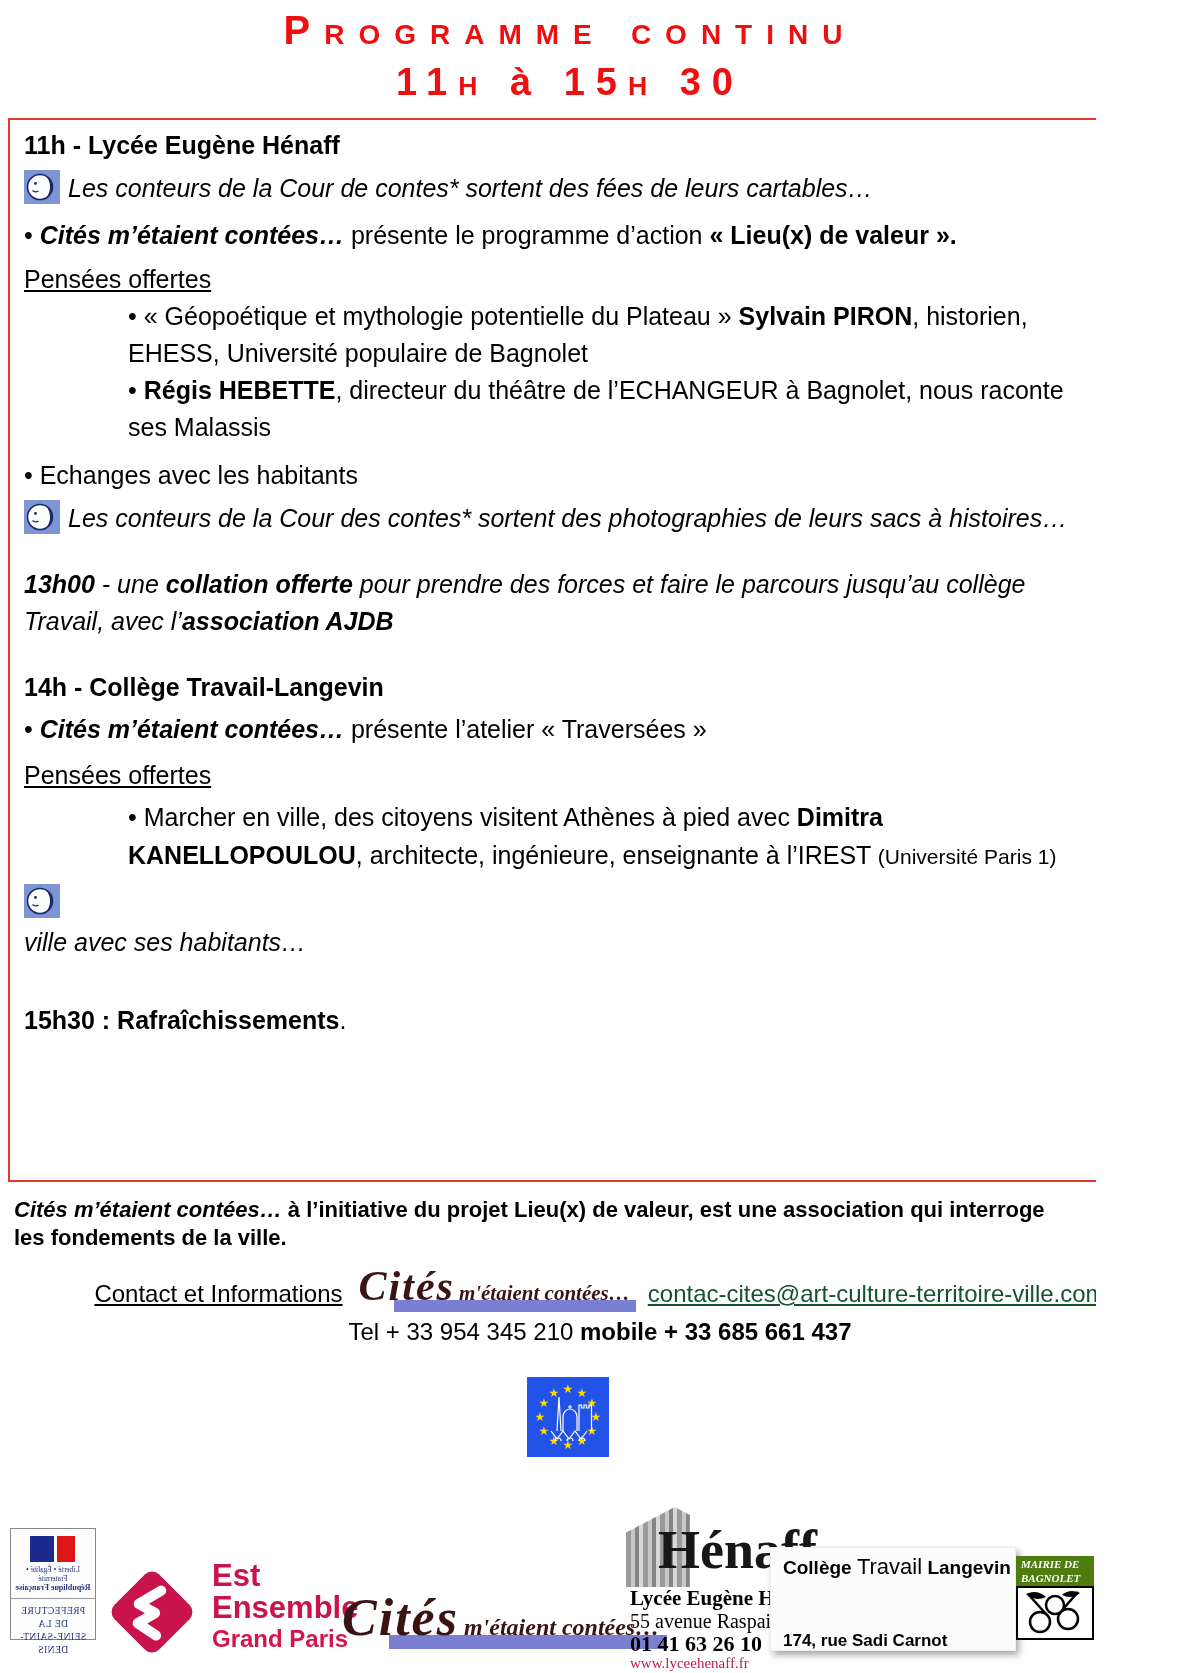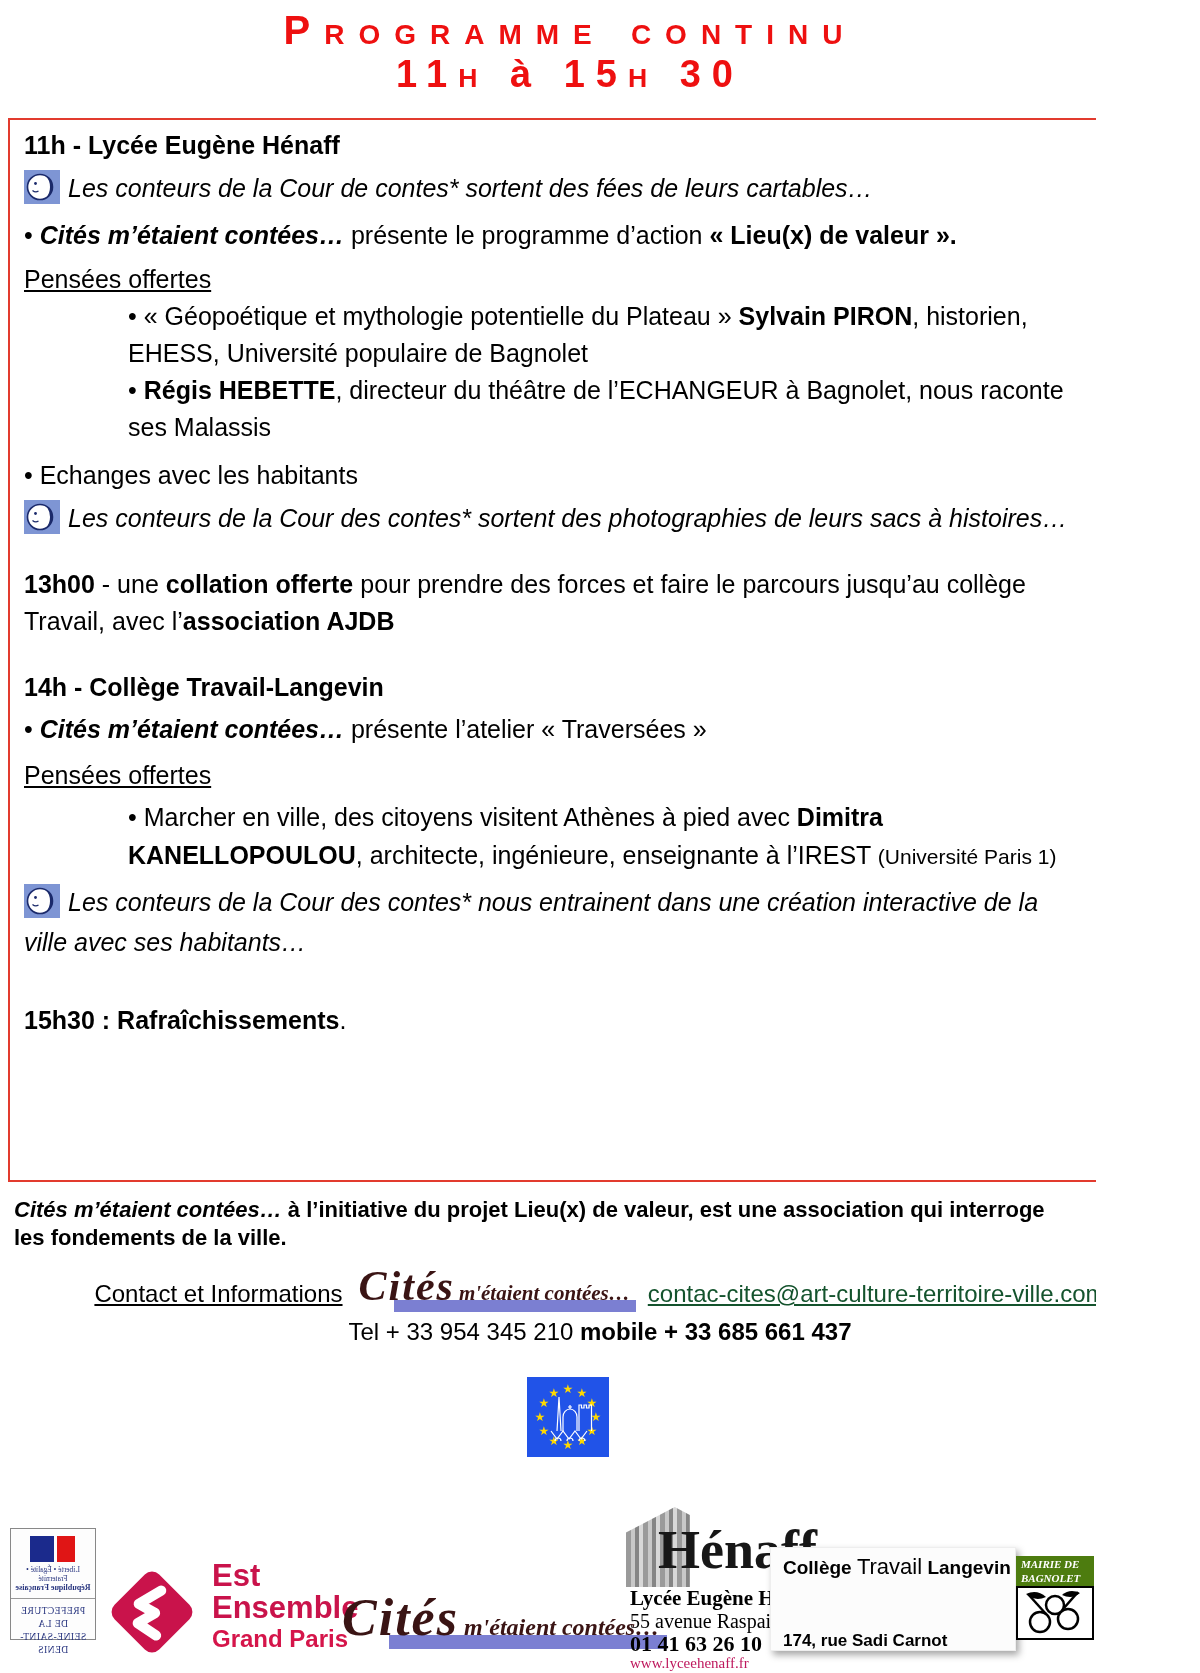--- a/index.html
+++ b/index.html
@@ -4,40 +4,40 @@
 <style>
   * { margin:0; padding:0; box-sizing:border-box; }
   body { background:#ffffff; }
   .page {
     position:relative; width:1096px; height:1673px; background:#ffffff;
     font-family:"Liberation Sans", sans-serif; color:#000; overflow:hidden;
   }
   
   .title-wrap { position:absolute; left:0; top:8px; width:1140px; text-align:center; color:#ee1010; }
   .title-line1 { font-size:40px; font-weight:bold; font-variant:small-caps; letter-spacing:14px; }
-  .title-line2 { font-size:38px; font-weight:bold; letter-spacing:11px; margin-top:0; }
+  .title-line2 { font-size:38px; font-weight:bold; letter-spacing:11px; margin-top:8px; }
   .title-line2 .sc { font-size:0.70em; text-transform:uppercase; }
   
   .redbox {
     position:absolute; left:8px; top:118px; width:1120px; height:1064px;
     border:2px solid #e23b2e; padding:2px 12px 0 14px; background:#fff;
     font-size:25px; line-height:38px;
   }
   .b { font-weight:bold; }
   .bi { font-weight:bold; font-style:italic; }
   .rb-h { font-weight:bold; font-size:25px; line-height:34px; margin-top:6px; }
   .moonline { font-style:italic; line-height:40px; margin-top:6px; }
   .moonline svg.moon { vertical-align:-7px; margin-right:8px; }
   .bullet-cites { margin-top:8px; }
   .pensees { margin-top:6px; text-decoration:underline; }
   .indent { margin-left:104px; line-height:37px; }
   .indent2 { margin-left:104px; line-height:38px; margin-top:4px; }
   .echanges { margin-top:10px; }
   .moon2 { margin-top:4px; }
-  .t13 { margin-top:28px; line-height:37px; }
+  .t13 { margin-top:28px; line-height:37px;font-style:italic; }
   .h14 { margin-top:30px; }
   .bullet14 { margin-top:6px; }
   .pensees2 { margin-top:8px; }
   .moon3 { margin-top:6px; }
   .h15 { margin-top:40px; line-height:36px; }
   .small { font-size:21px; }
   .footnote { margin-top:14px; font-size:19px; line-height:24px; }
   .footnote .star { font-size:30px; font-weight:bold; vertical-align:-4px; line-height:0; }
   
   .assoc-line { position:absolute; left:14px; top:1196px; right:16px; font-size:22px; font-weight:bold; line-height:28px; }
@@ -155,21 +155,21 @@
       <div><span>• Marcher en ville, des citoyens visitent Athènes à pied avec </span><span class="b">Dimitra</span><br><span class="b">KANELLOPOULOU</span><span>, architecte, ingénieure, enseignante à l’IREST </span><span class="small">(Université Paris 1)</span></div>
     </div>
 
     <div class="moonline moon3">
       <svg class="moon" width="36" height="34" viewBox="0 0 36 34">
           <rect width="36" height="34" fill="#7e95d4"></rect>
           <circle cx="16" cy="17" r="12.5" fill="#ffffff" stroke="#1b2a6b" stroke-width="1.6"></circle>
           <path d="M21.5,5.5 a13,13 0 0,1 0,23 a16.5,16.5 0 0,0 4.5,-11.5 a16.5,16.5 0 0,0 -4.5,-11.5 z" fill="#1b2a6b"></path>
           <circle cx="11.5" cy="13.5" r="1.4" fill="#1b2a6b"></circle>
           <path d="M8.5,20.5 q3,2.5 6,0.5" stroke="#1b2a6b" stroke-width="1.3" fill="none"></path>
-        </svg><span>Les conteurs de la Cour des contes* nous entrainent dans une création interactive de la</span><br><span>ville avec ses habitants…</span>
+        </svg><br><span>ville avec ses habitants…</span>
     </div>
 
     <div class="h15"><span class="b">15h30 : Rafraîchissements</span><span>.</span></div>
 
 
   </div>
 
   <div class="assoc-line"><span class="bi">Cités m’étaient contées…</span><span> à l’initiative du projet Lieu(x) de valeur,  est une association qui interroge les fondements de la ville.</span></div>
 
   <div class="contact-row">

